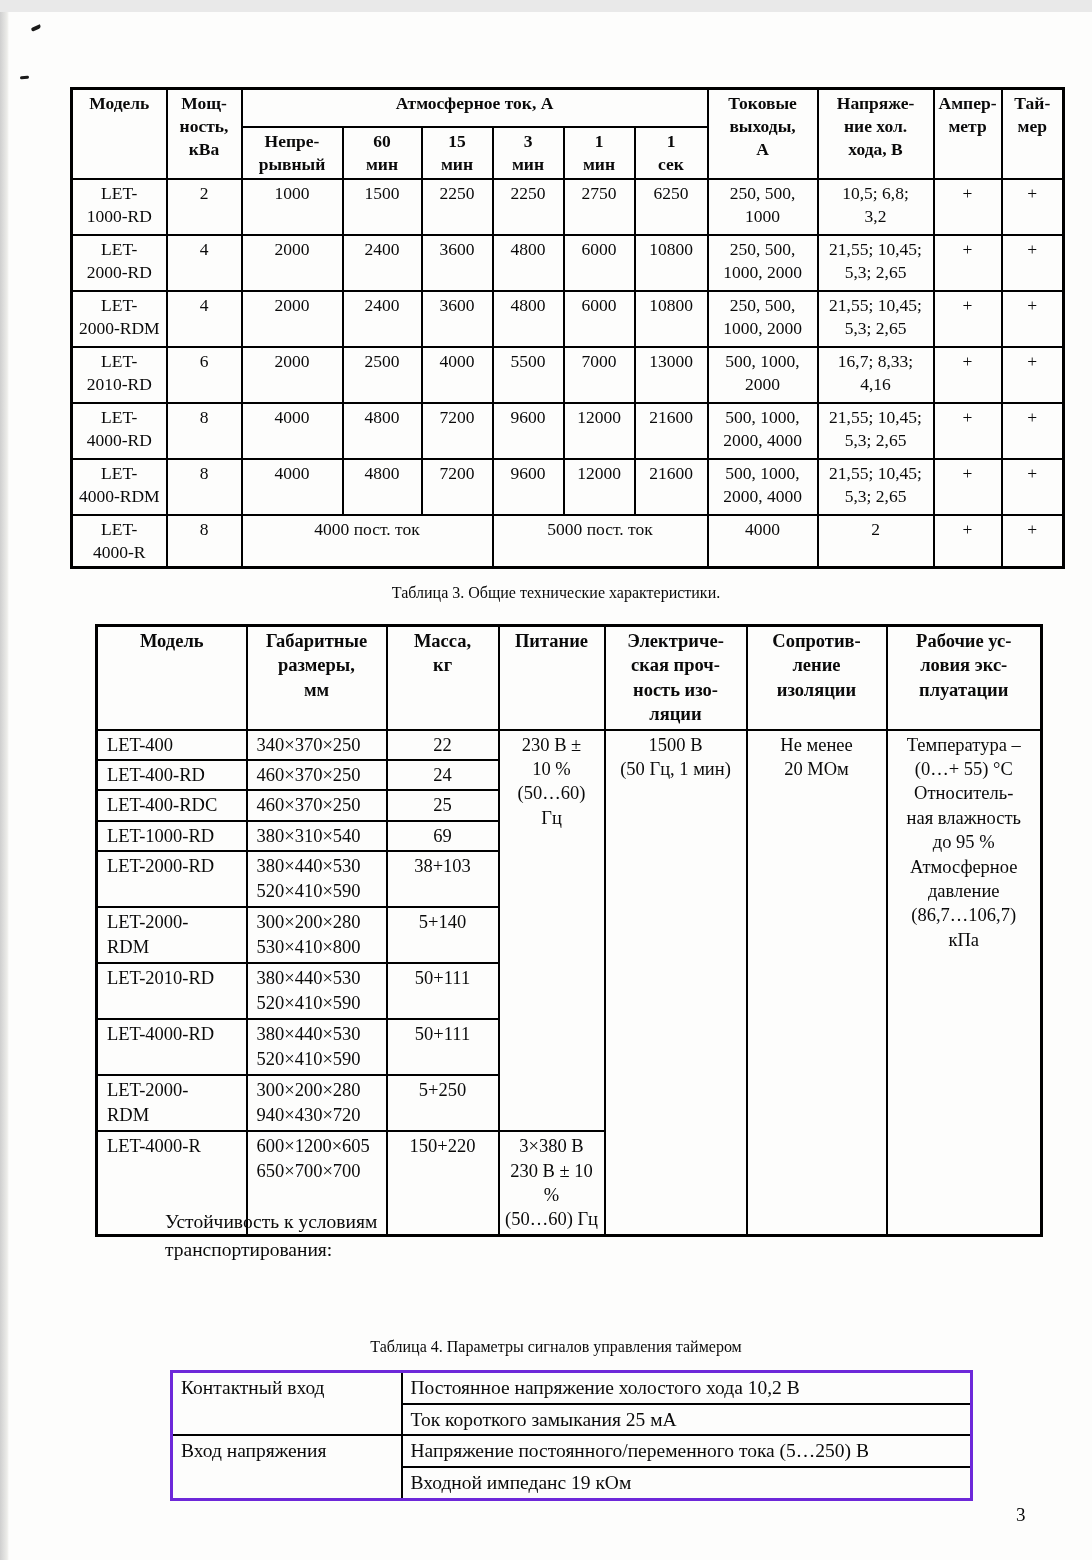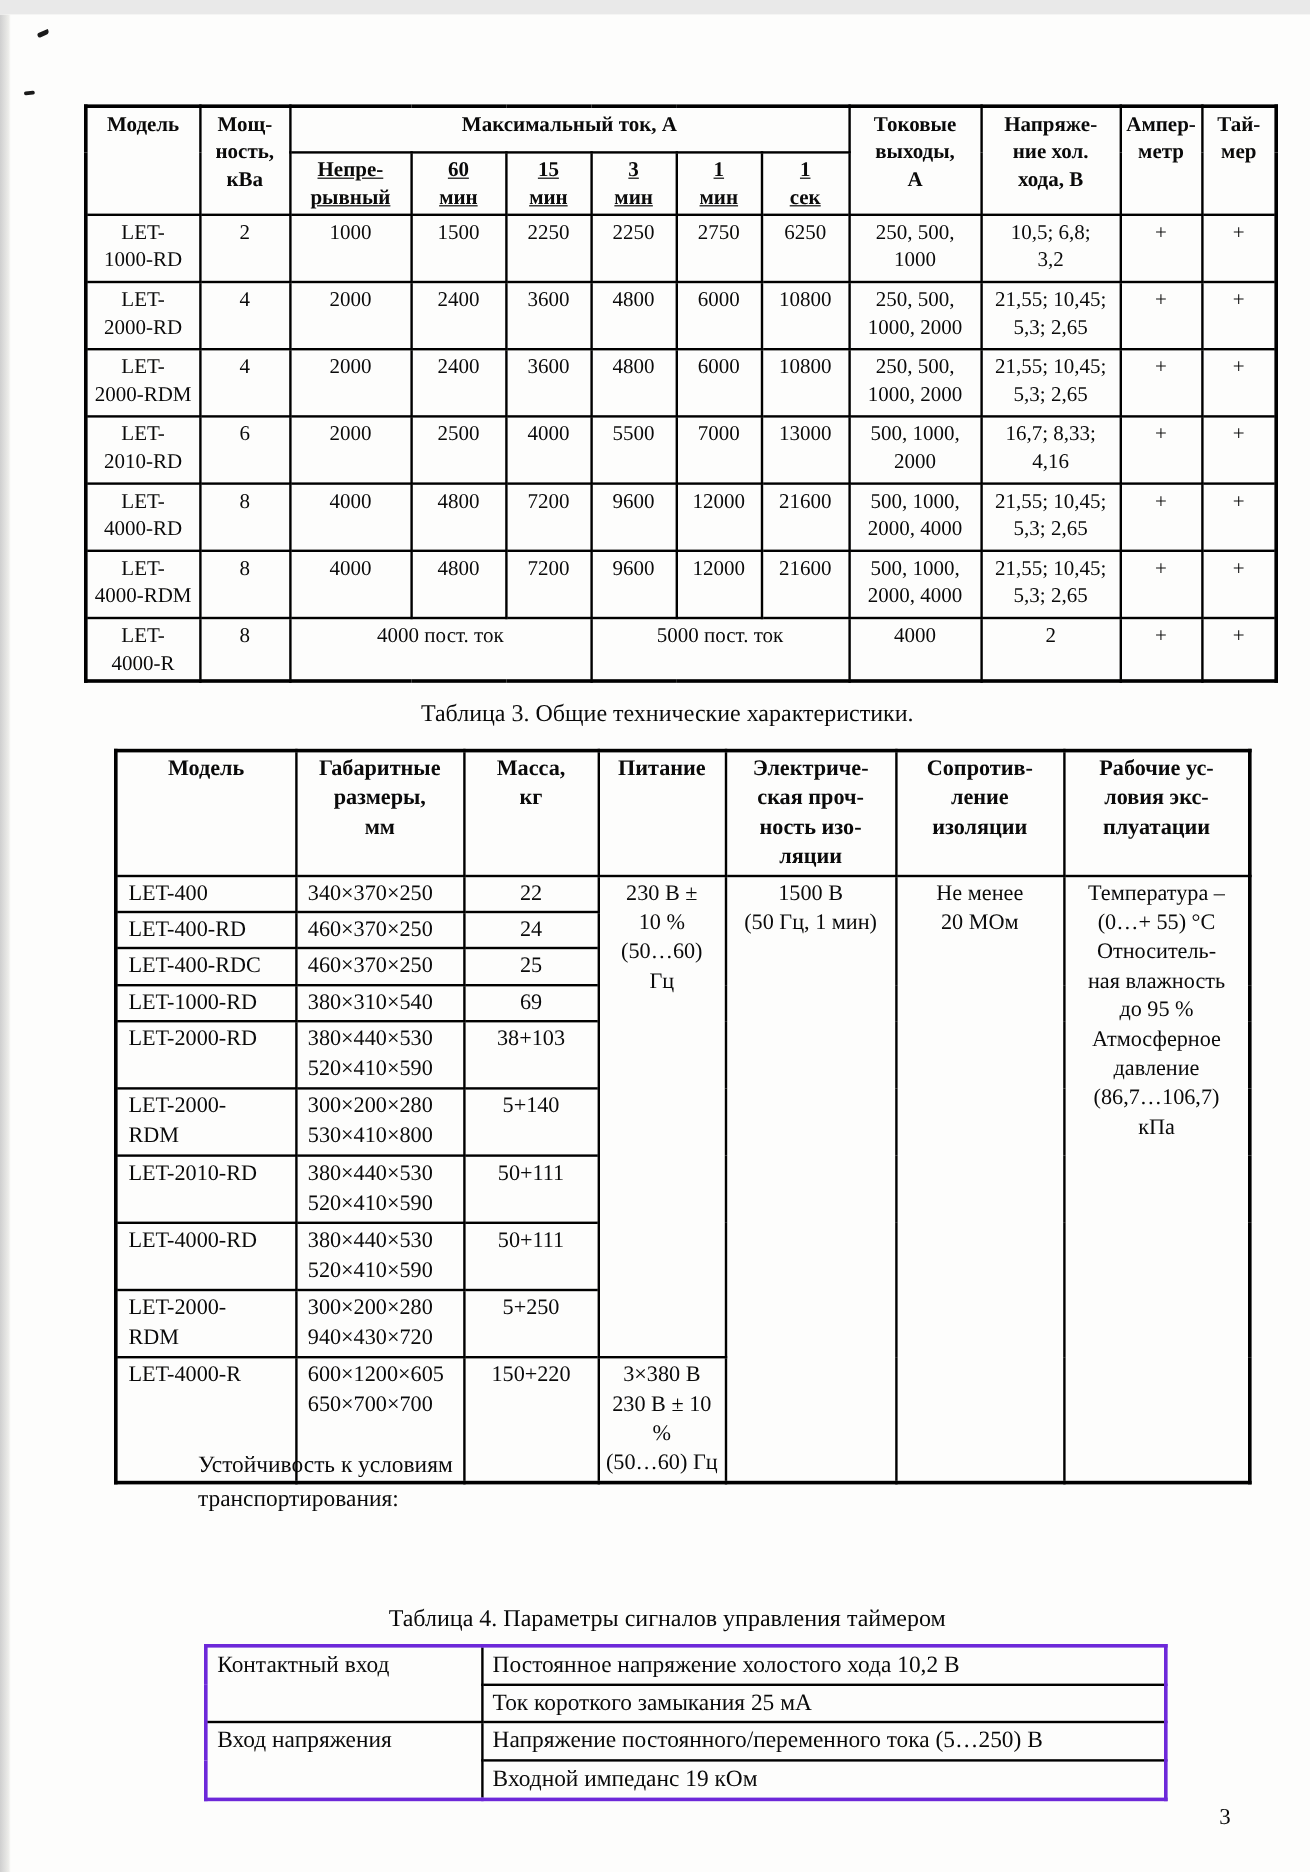--- a/index.html
+++ b/index.html
@@ -11,25 +11,25 @@
   .mark1{left:31px;top:14px;width:10px;height:4px;border-radius:2px 0 3px 2px;transform:rotate(-24deg);}
   .mark2{left:20px;top:64px;width:9px;height:3px;border-radius:2px;transform:rotate(-6deg);}
 
   table{border-collapse:collapse;table-layout:fixed;}
   td{border:2px solid #000;vertical-align:top;text-align:center;
      white-space:pre-line;padding:2px 3px;line-height:1.32;overflow:hidden;}
   thead td{font-weight:700;}
 
   .t1{position:absolute;left:70px;top:75px;width:992px;font-size:17.5px;border:3px solid #000;}
   .t1 thead tr.h1{height:38px;}
-  .t1 thead tr.h2{height:47px;text-decoration:underline;}
+  .t1 thead tr.h2{height:47px;}
   .t1 tbody tr{height:56px;}
   .t1 tbody tr.short{height:46px;}
 
-  .caption{position:absolute;left:56px;width:1000px;text-align:center;font-size:20px;}
+  .caption{position:absolute;left:56px;width:1000px;text-align:center;font-size:16px;}
   .cap3{top:572px;}
   .cap4{top:1326px;}
 
   .t2{position:absolute;left:95px;top:612px;width:945px;font-size:18.5px;border:3px solid #000;}
   .t2 thead tr{height:94px;}
   .t2 tr.r1{height:29px;font-family:Liberation Serif, serif;}
   .t2 tr.r2{height:56px;}
   .t2 tr.r3{height:96px;}
   .t2 td.left{text-align:left;padding-left:9px;}
 
@@ -65,21 +65,21 @@
         <col style="width:116px">
         <col style="width:68px">
         <col style="width:62px">
     </colgroup>
     <thead>
       <tr class="h1">
         <td rowspan="2">Модель</td>
         <td rowspan="2">Мощ-
 ность,
 кВа</td>
-        <td colspan="6">Максимальный ток, А</td>
+        <td colspan="6">Атмосферное ток, А</td>
         <td rowspan="2">Токовые
 выходы,
 А</td>
         <td rowspan="2">Напряже-
 ние хол.
 хода, В</td>
         <td rowspan="2">Ампер-
 метр</td>
         <td rowspan="2">Тай-
 мер</td>

